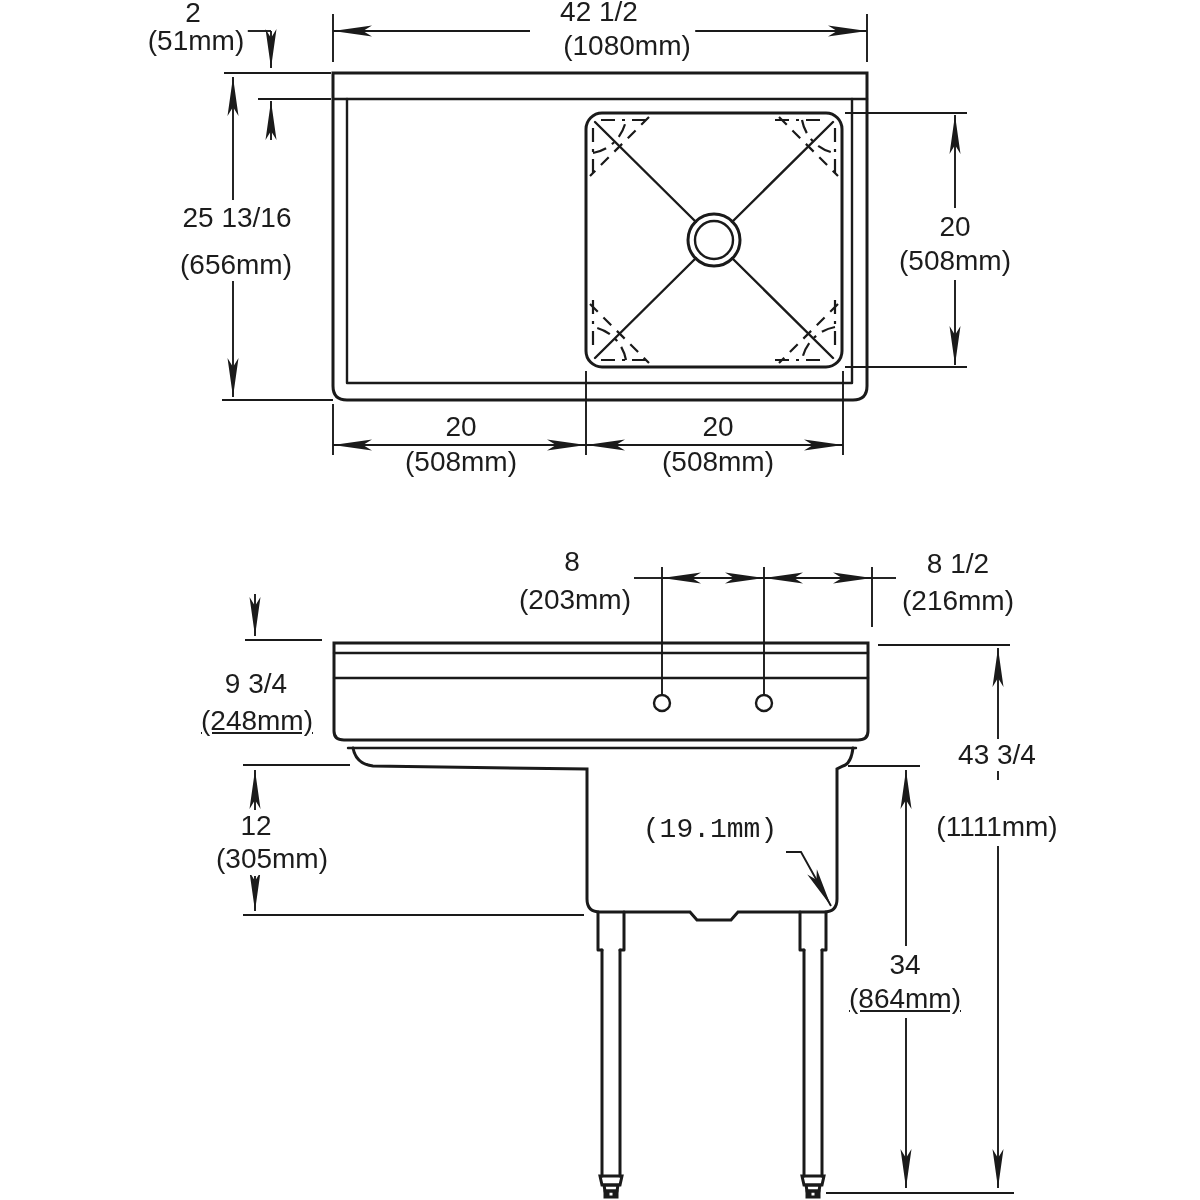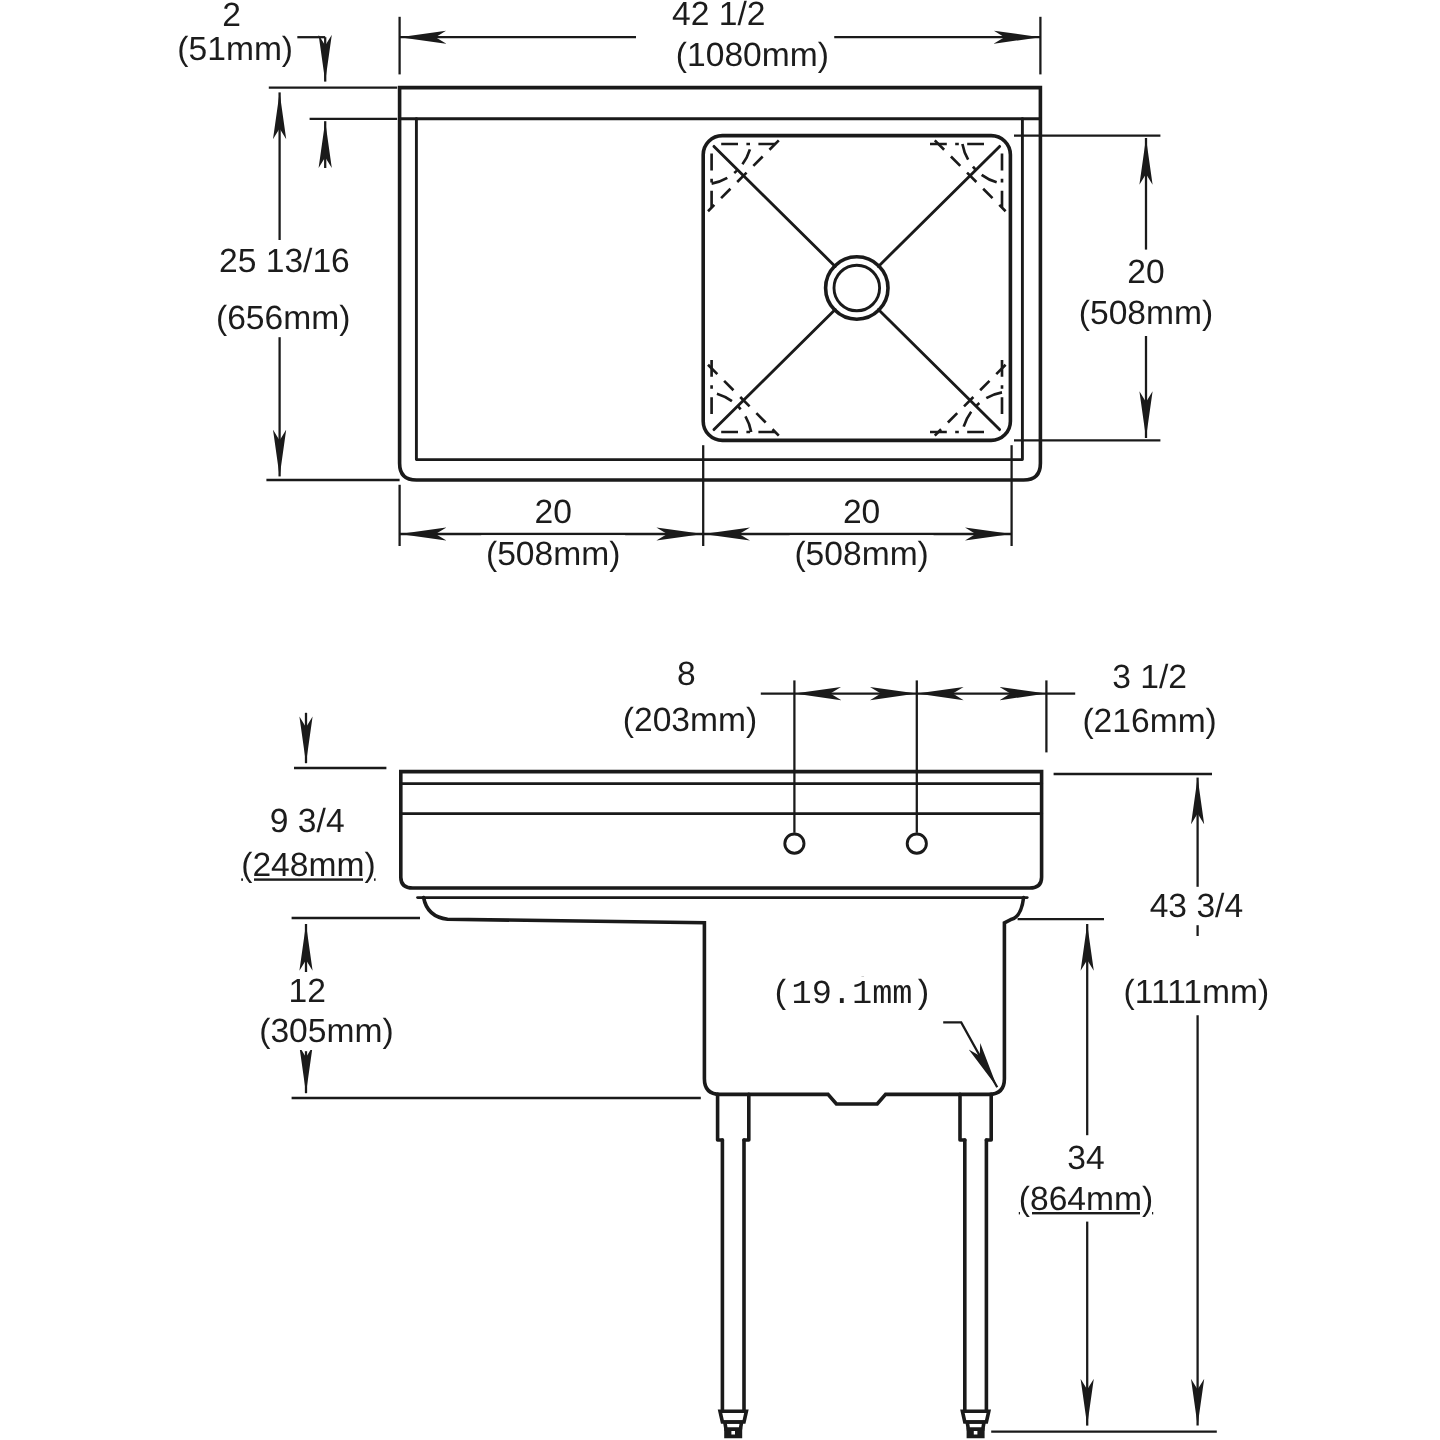--- a/index.html
+++ b/index.html
@@ -170,21 +170,21 @@
 
   <span class="lbl" style="left:461px;top:427px;">20</span>
   <span class="lbl" style="left:461px;top:462px;">(508mm)</span>
 
   <span class="lbl" style="left:718px;top:427px;">20</span>
   <span class="lbl" style="left:718px;top:462px;">(508mm)</span>
 
   <span class="lbl" style="left:572px;top:562px;">8</span>
   <span class="lbl" style="left:575px;top:600px;">(203mm)</span>
 
-  <span class="lbl" style="left:958px;top:564px;">3 1/2</span>
+  <span class="lbl" style="left:958px;top:564px;">8 1/2</span>
   <span class="lbl" style="left:958px;top:601px;">(216mm)</span>
 
   <span class="lbl" style="left:256px;top:684px;">9 3/4</span>
   <span class="lbl" style="left:257px;top:721px;text-decoration:underline;">(248mm)</span>
 
   <span class="lbl" style="left:256px;top:826px;">12</span>
   <span class="lbl" style="left:257px;top:859px;margin-left:15px;">(305mm)</span>
 
   <span class="lbl" style="left:706px;top:825px;">R3/9</span>
   <span class="lbl" style="left:710px;top:830px;font-family:Liberation Mono, monospace;">(19.1mm)</span>

